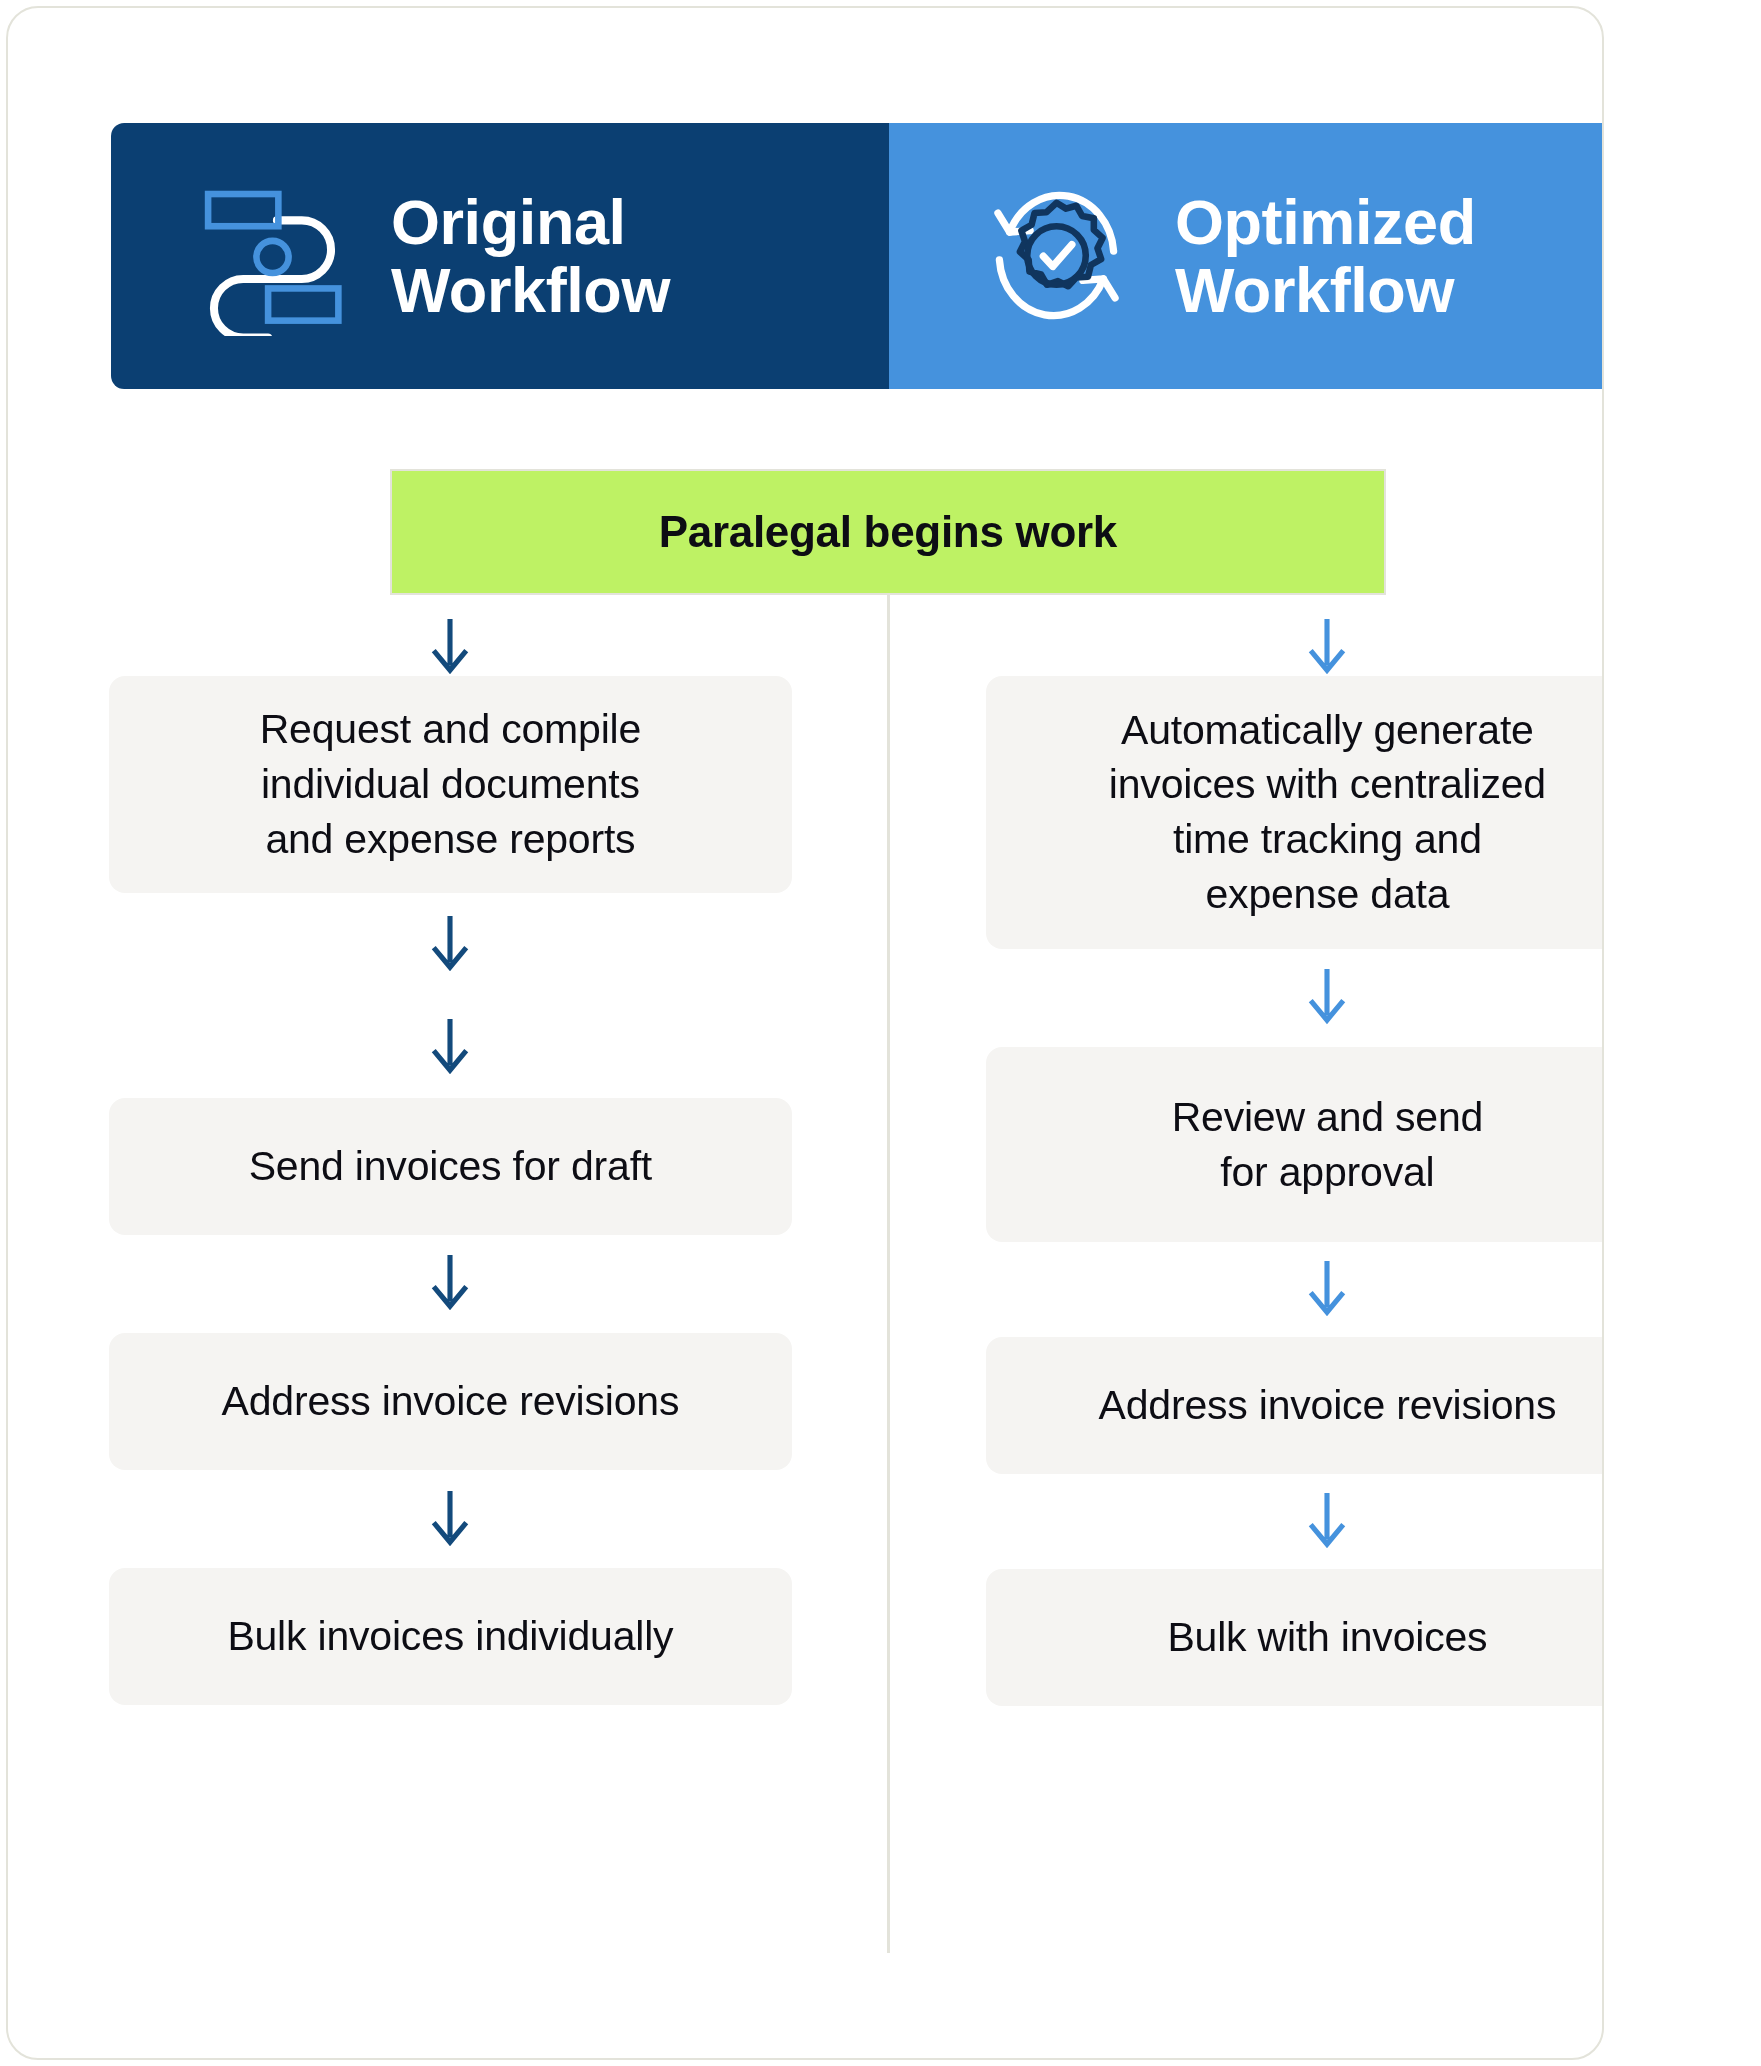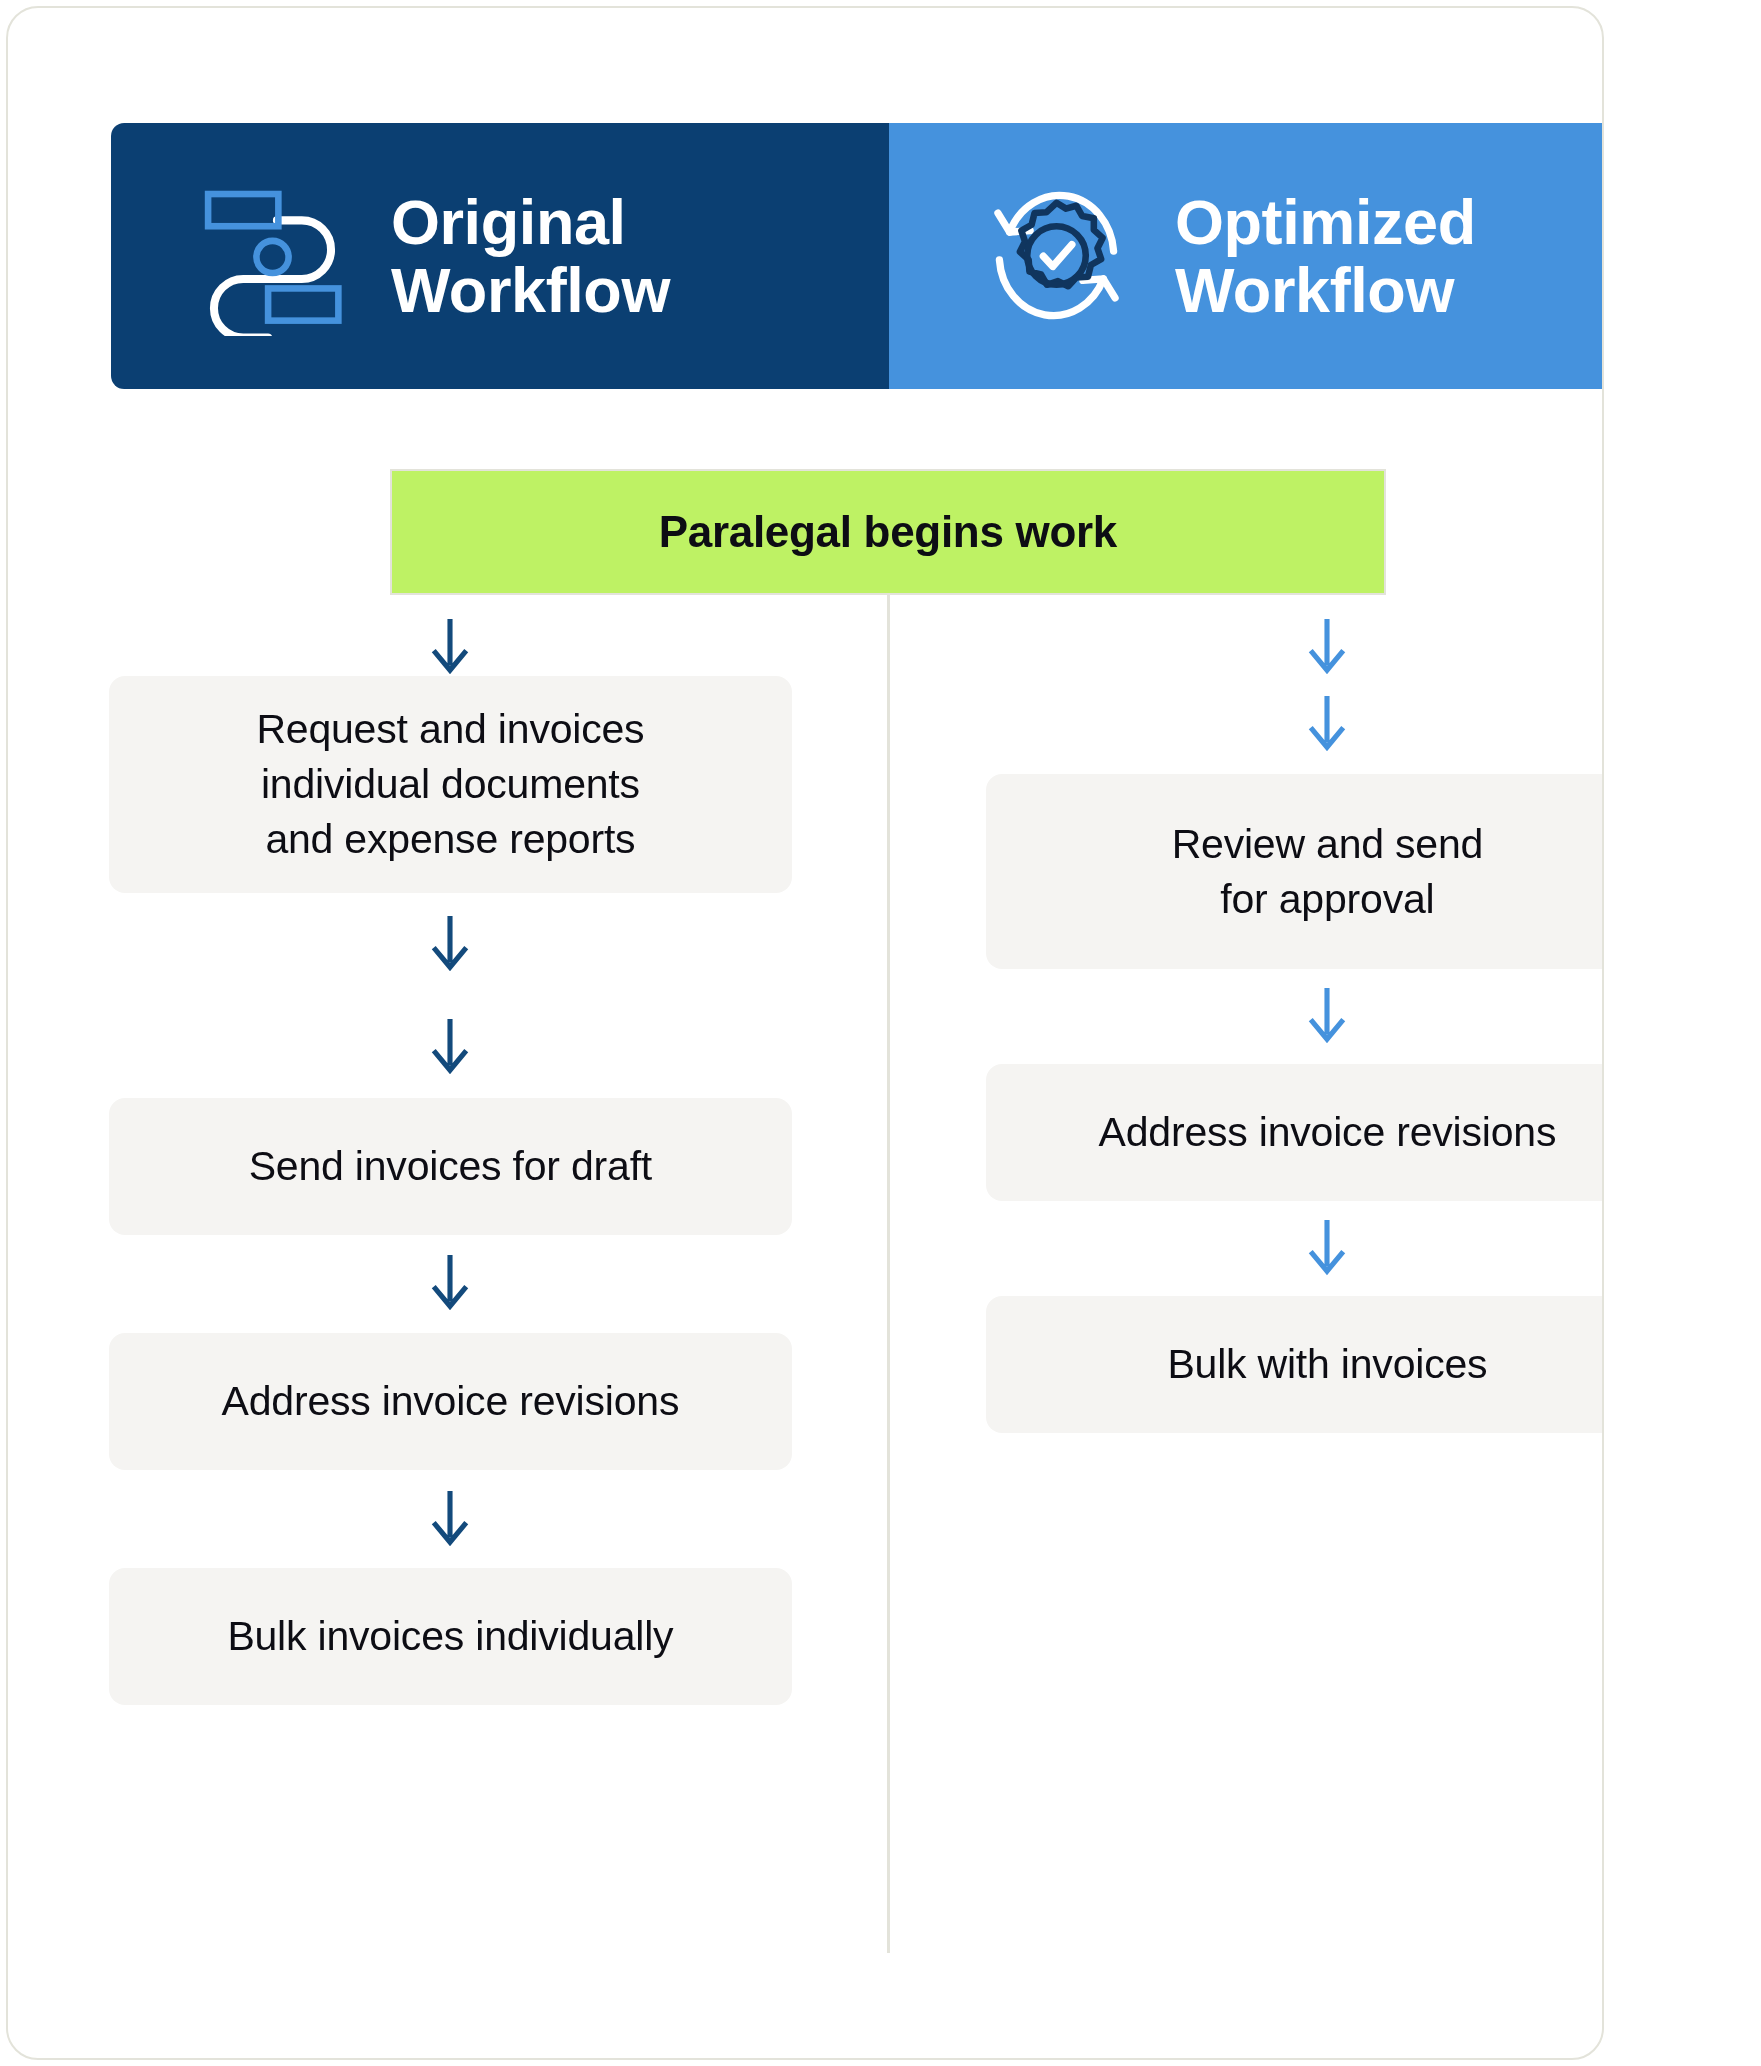--- a/index.html
+++ b/index.html
@@ -188,21 +188,21 @@
 
   <div class="column col-left">
 
     <div class="arrow">
       <svg width="44" height="57" viewBox="0 0 60 78">
           <path d="M30 2 V60 M10 46 L30 70 L50 46" stroke="#134a7c" stroke-width="7" fill="none" stroke-linecap="square"></path>
         </svg>
     </div>
 
     <div class="step-box" style="height:217px">
-      <span class="step-label">Request and invoices
+      <span class="step-label">Request and compile
 individual documents
 and expense reports</span>
     </div>
 
     <div class="arrow" style="padding:23.5px 0">
       <svg width="44" height="57" viewBox="0 0 60 78">
           <path d="M30 2 V60 M10 46 L30 70 L50 46" stroke="#134a7c" stroke-width="7" fill="none" stroke-linecap="square"></path>
         </svg>
     </div>
 
@@ -239,20 +239,26 @@
   </div>
 
   <div class="column col-right">
 
     <div class="arrow">
       <svg width="44" height="57" viewBox="0 0 60 78">
           <path d="M30 2 V60 M10 46 L30 70 L50 46" stroke="#4592dd" stroke-width="7" fill="none" stroke-linecap="square"></path>
         </svg>
     </div>
 
+    <div class="step-box" style="height:273px">
+      <span class="step-label">Automatically generate
+invoices with centralized
+time tracking and
+expense data</span>
+    </div>
 
     <div class="arrow" style="padding:20.6px 0">
       <svg width="44" height="57" viewBox="0 0 60 78">
           <path d="M30 2 V60 M10 46 L30 70 L50 46" stroke="#4592dd" stroke-width="7" fill="none" stroke-linecap="square"></path>
         </svg>
     </div>
 
     <div class="step-box" style="height:195px">
       <span class="step-label">Review and send
 for approval</span>

